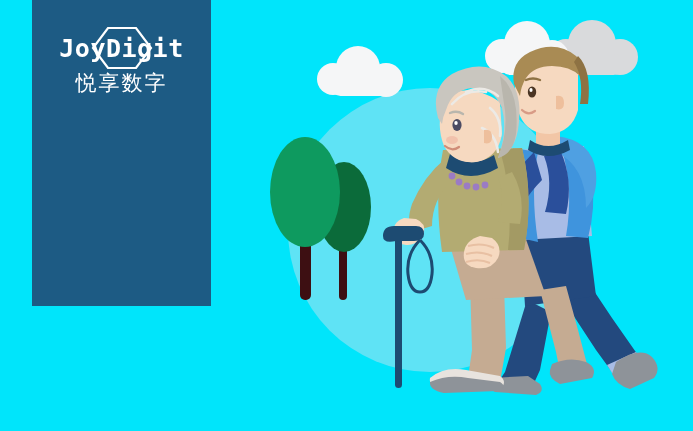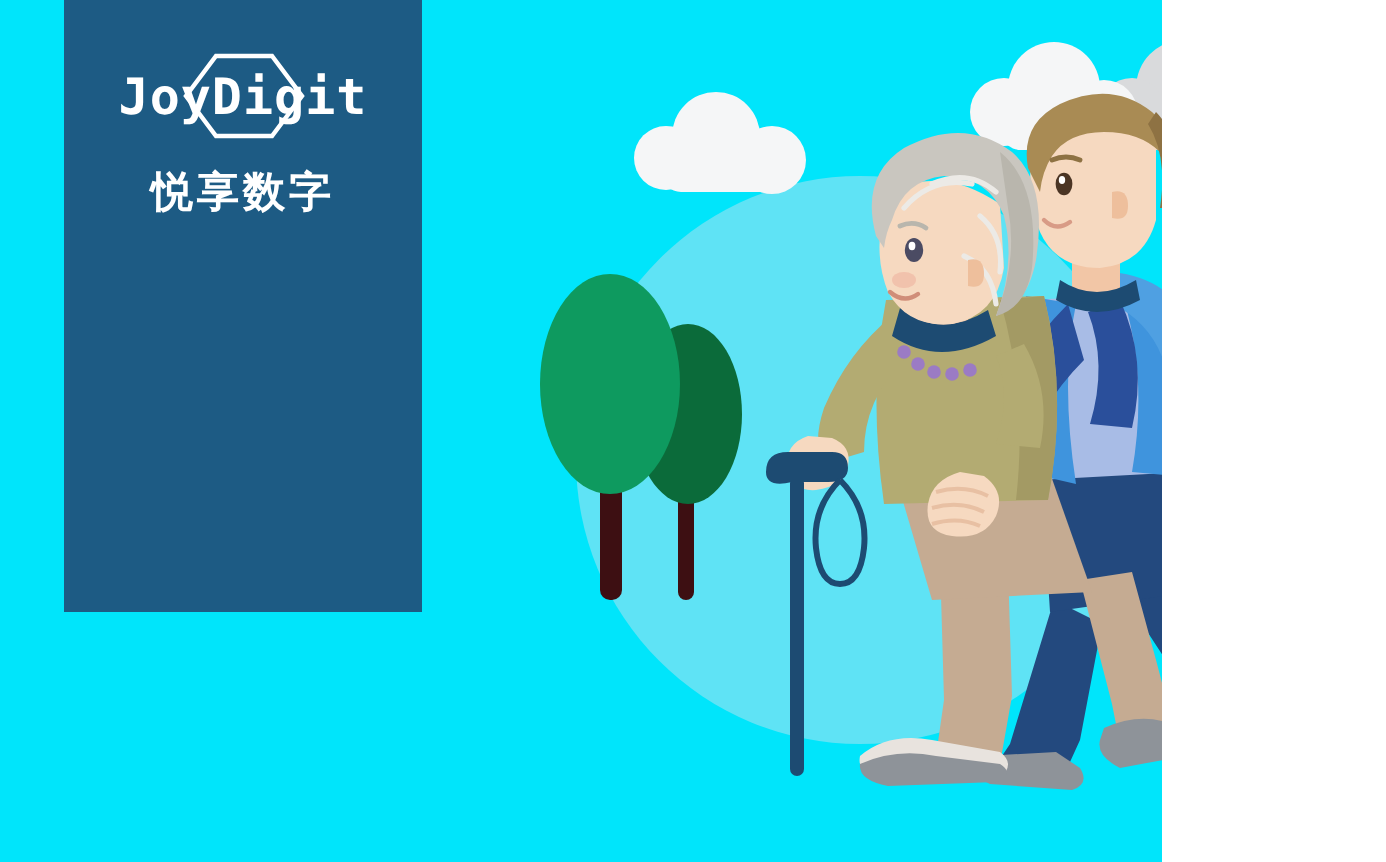--- a/index.html
+++ b/index.html
@@ -2,21 +2,21 @@
 <html><head>
 <meta charset="utf-8">
 <style>
   html, body {
     margin: 0;
     padding: 0;
     background: #ffffff;
   }
   #stage {
     position: relative;
-    width: 581px;
+    width: 693px;
     height: 431px;
     overflow: hidden;
     font-family: "Liberation Sans", sans-serif;
     background: #0ea5e9;
   }
   #bg-cyan {
     position: absolute;
     inset: 0;
     background: #00e5fb;
   }
@@ -60,24 +60,24 @@
     z-index: 2;
     color: #ffffff;
     font-family: "DejaVu Sans Mono", "Liberation Mono", monospace;
     font-size: 25px;
     font-weight: bold;
     letter-spacing: 0.5px;
     line-height: 1;
     white-space: nowrap;
   }
   #logo-sub {
-    margin-top: 16px;
+    margin-top: 2px;
     color: #ffffff;
     font-size: 21px;
-    font-weight: bold;
+    font-weight: normal;
     letter-spacing: 2px;
     line-height: 1;
     white-space: nowrap;
   }
   #panel-title {
     margin-top: 26px;
     display: flex;
     flex-direction: column;
     align-items: center;
     color: #f2f4f5;

